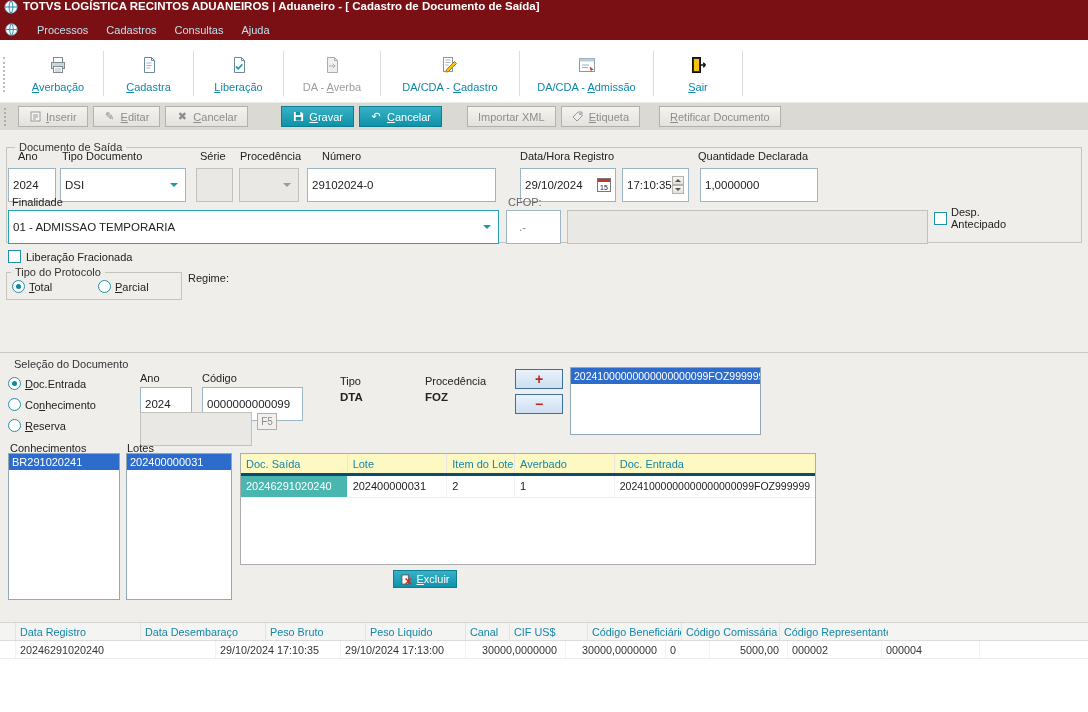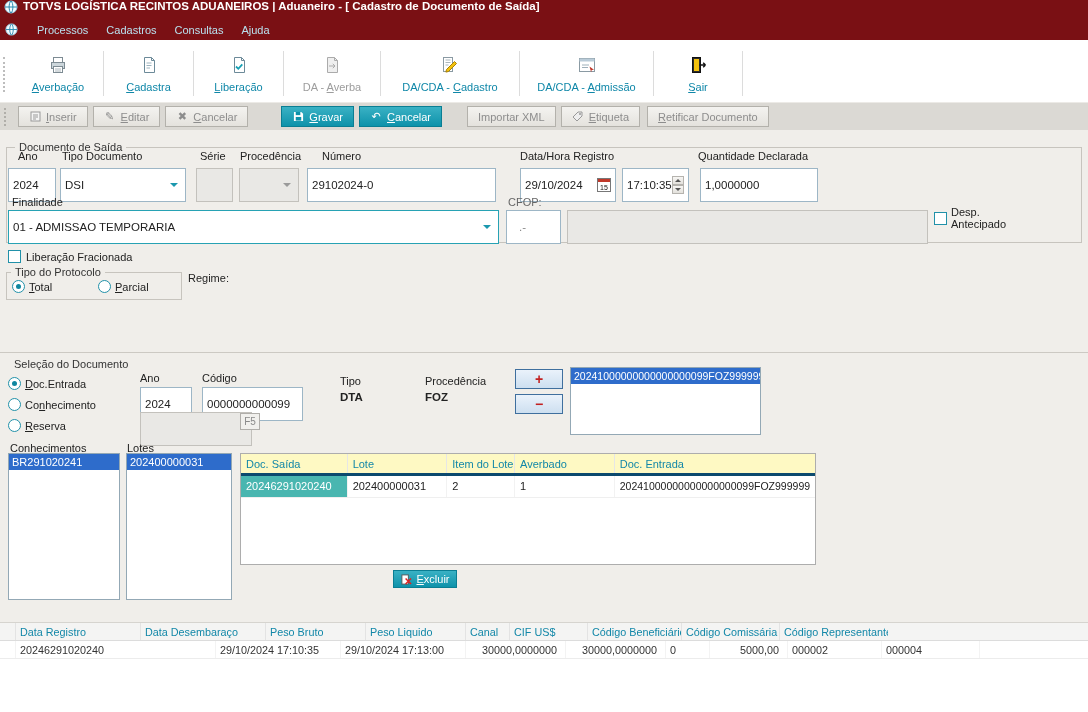--- a/index.html
+++ b/index.html
@@ -19,21 +19,21 @@
   .tb-item.disabled{color:#9d9d9d}
   .tb-sep{width:1px;background:#dcdcdc;margin:6px 0}
   .tb-label{font-size:11px;white-space:nowrap}
 
   
   .actionbar{position:absolute;left:0;top:102px;width:1088px;height:28px;background:#dbd9d4;display:flex;align-items:center;padding-left:4px;gap:5px;border-top:1px solid #eceae6}
   .ab-grip{width:6px;height:18px;border-left:2px dotted #b0aea9;margin-right:3px}
   .btn{height:21px;display:inline-flex;align-items:center;gap:5px;padding:0 10px;border:1px solid #b3b1ab;background:linear-gradient(#f4f3f0,#e4e2dd);color:#8d8d8d;font-size:11px;font-family:inherit;white-space:nowrap}
   .btn.enabled{background:linear-gradient(#3ab1c4,#0e92aa);border-color:#0a7e93;color:#fff}
   .bicon{display:inline-flex;width:12px;height:12px;align-items:center;justify-content:center;font-size:11px;line-height:1}
-  .gap1{margin-left:28px}.gap2{margin-left:20px}.gap3{margin-left:2px}
+  .gap1{margin-left:28px}.gap2{margin-left:20px}.gap3{margin-left:14px}
 
   
   .main{position:absolute;left:0;top:130px;width:1088px;height:492px;background:#f0eeea}
   .groupbox{position:absolute;border:1px solid #c7c4be}
   .legend{position:absolute;top:-7px;left:8px;background:#f0eeea;padding:0 4px;color:#333;white-space:nowrap}
   .flabel{position:absolute;color:#222;white-space:nowrap}
   .flabel.dim{color:#666}
   .bval{position:absolute;font-weight:bold;font-size:11.5px;color:#222}
 
   .input{position:absolute;height:20px;border:1px solid #9db6c6;background:#fff;font-size:11.5px;padding:16px 4px;display:flex;align-items:center;overflow:hidden;white-space:nowrap}
@@ -334,21 +334,21 @@
       <span>−</span>
     </button>
 
   <div class="listbox small-t" style="left:570px;top:237px;width:191px;height:68px">
     <div class="item sel">20241000000000000000099FOZ999999</div>
   </div>
 
   <div class="input disabled" style="left:140px;top:282px;width:112px;height:19px">
     <span></span>
   </div>
-  <button class="f5btn" style="left:240px;top:283px;width:20px;height:17px">
+  <button class="f5btn" style="left:257px;top:283px;width:20px;height:17px">
       <span>F5</span>
     </button>
 
   <span class="flabel" style="left:10px;top:312px">Conhecimentos</span>
   <span class="flabel" style="left:127px;top:312px">Lotes</span>
 
   <div class="listbox" style="left:8px;top:323px;width:112px;height:147px">
     <div class="item sel">BR291020241</div>
   </div>
   <div class="listbox" style="left:126px;top:323px;width:106px;height:147px">

